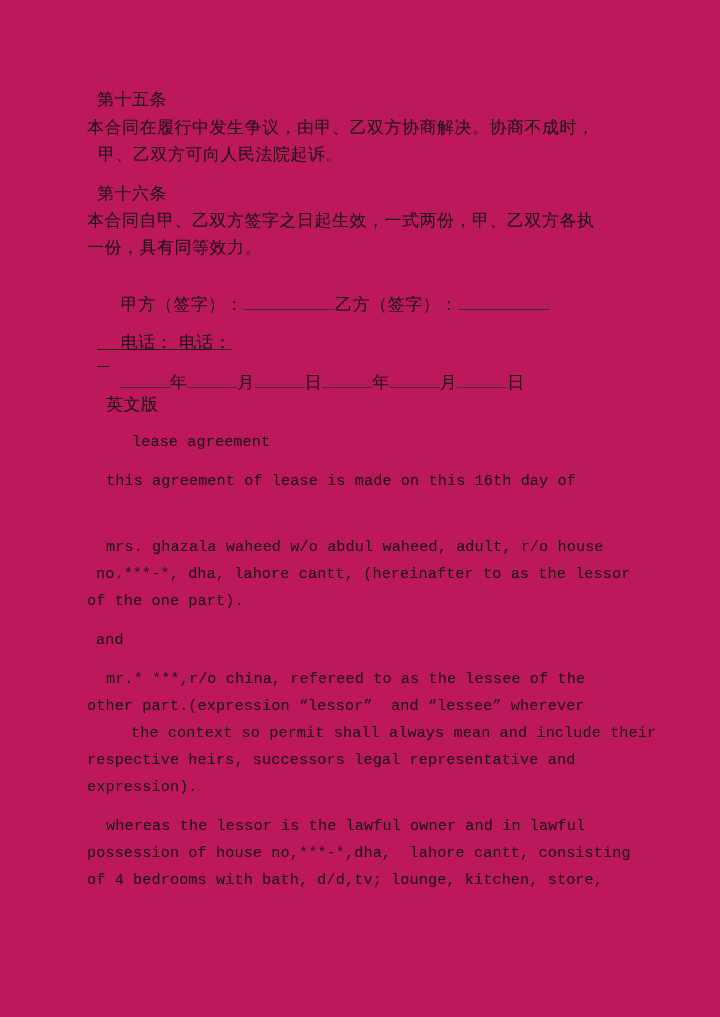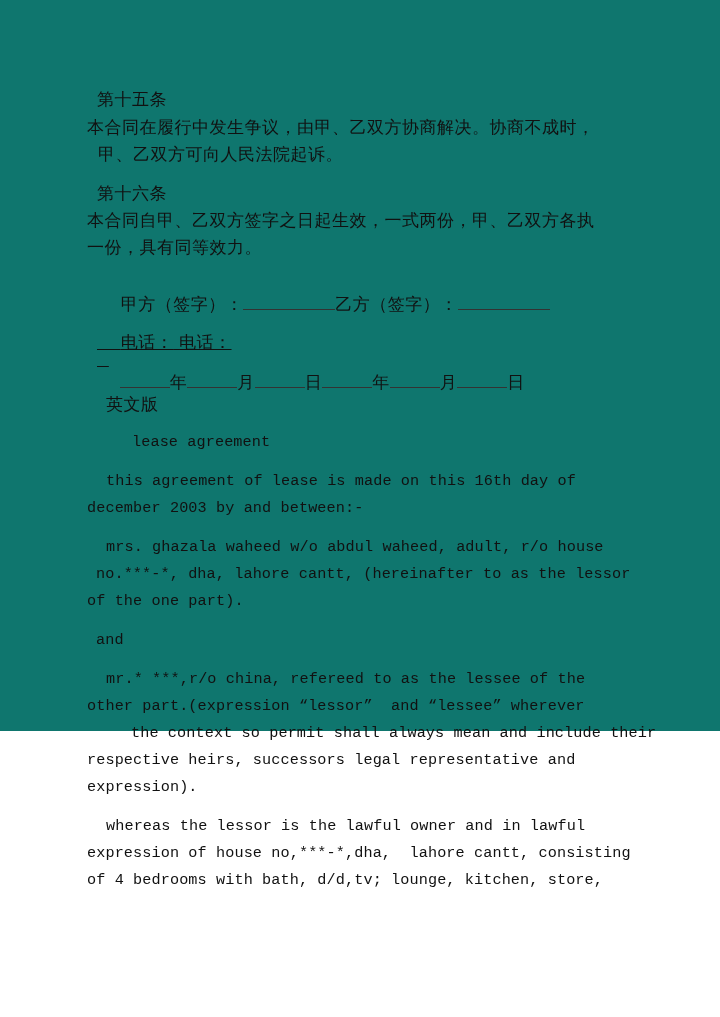--- a/index.html
+++ b/index.html
@@ -12,22 +12,22 @@
       height: 1017px;
       position: relative;
       overflow: hidden;
       color: #111111;
     }
     .page {
       position: absolute;
       left: 0;
       top: 0;
       width: 720px;
-      height: 731px;
-      background: #0f766e;
+      height: 1017px;
+      background: #be185d;
     }
     .line {
       position: absolute;
       white-space: pre;
       line-height: 1;
     }
     .zh {
       font-family: "DejaVu Serif", "Liberation Serif", serif;
       font-size: 17px;
       letter-spacing: 0.5px;
@@ -69,31 +69,30 @@
 
   <div class="line zh" style="left:96px; top:355px;">
     <span class="blank b-date"></span><span>年</span><span class="blank b-date"></span><span>月</span><span class="blank b-date"></span><span>日</span><span class="blank b-date"></span><span>年</span><span class="blank b-date"></span><span>月</span><span class="blank b-date"></span><span>日</span>
   </div>
 
   <div class="line zh" style="left:106px; top:396px;">英文版</div>
 
   <div class="line en" style="left:96px; top:435px;margin-left:36px;">lease agreement</div>
 
   <div class="line en" style="left:106px; top:474px;">this agreement of lease is made on this 16th day of</div>
-  <div class="line en" style="left:87px; top:501px;">december 2003 by and between:-</div>
 
   <div class="line en" style="left:106px; top:540px;">mrs. ghazala waheed w/o abdul waheed, adult, r/o house</div>
   <div class="line en" style="left:96px; top:567px;">no.***-*, dha, lahore cantt, (hereinafter to as the lessor</div>
   <div class="line en" style="left:87px; top:594px;">of the one part).</div>
 
   <div class="line en" style="left:96px; top:633px;">and</div>
 
   <div class="line en" style="left:106px; top:672px;">mr.* ***,r/o china, refereed to as the lessee of the</div>
   <div class="line en" style="left:87px; top:699px;">other part.(expression “lessor”  and “lessee” wherever</div>
   <div class="line en" style="left:87px; top:726px;margin-left:44px;">the context so permit shall always mean and include their</div>
   <div class="line en" style="left:87px; top:753px;">respective heirs, successors legal representative and</div>
   <div class="line en" style="left:87px; top:780px;">expression).</div>
 
   <div class="line en" style="left:106px; top:819px;">whereas the lessor is the lawful owner and in lawful</div>
-  <div class="line en" style="left:87px; top:846px;">expression of house no,***-*,dha,  lahore cantt, consisting</div>
+  <div class="line en" style="left:87px; top:846px;">possession of house no,***-*,dha,  lahore cantt, consisting</div>
   <div class="line en" style="left:87px; top:873px;">of 4 bedrooms with bath, d/d,tv; lounge, kitchen, store,</div>
 
 </div>
 
 </body></html>

